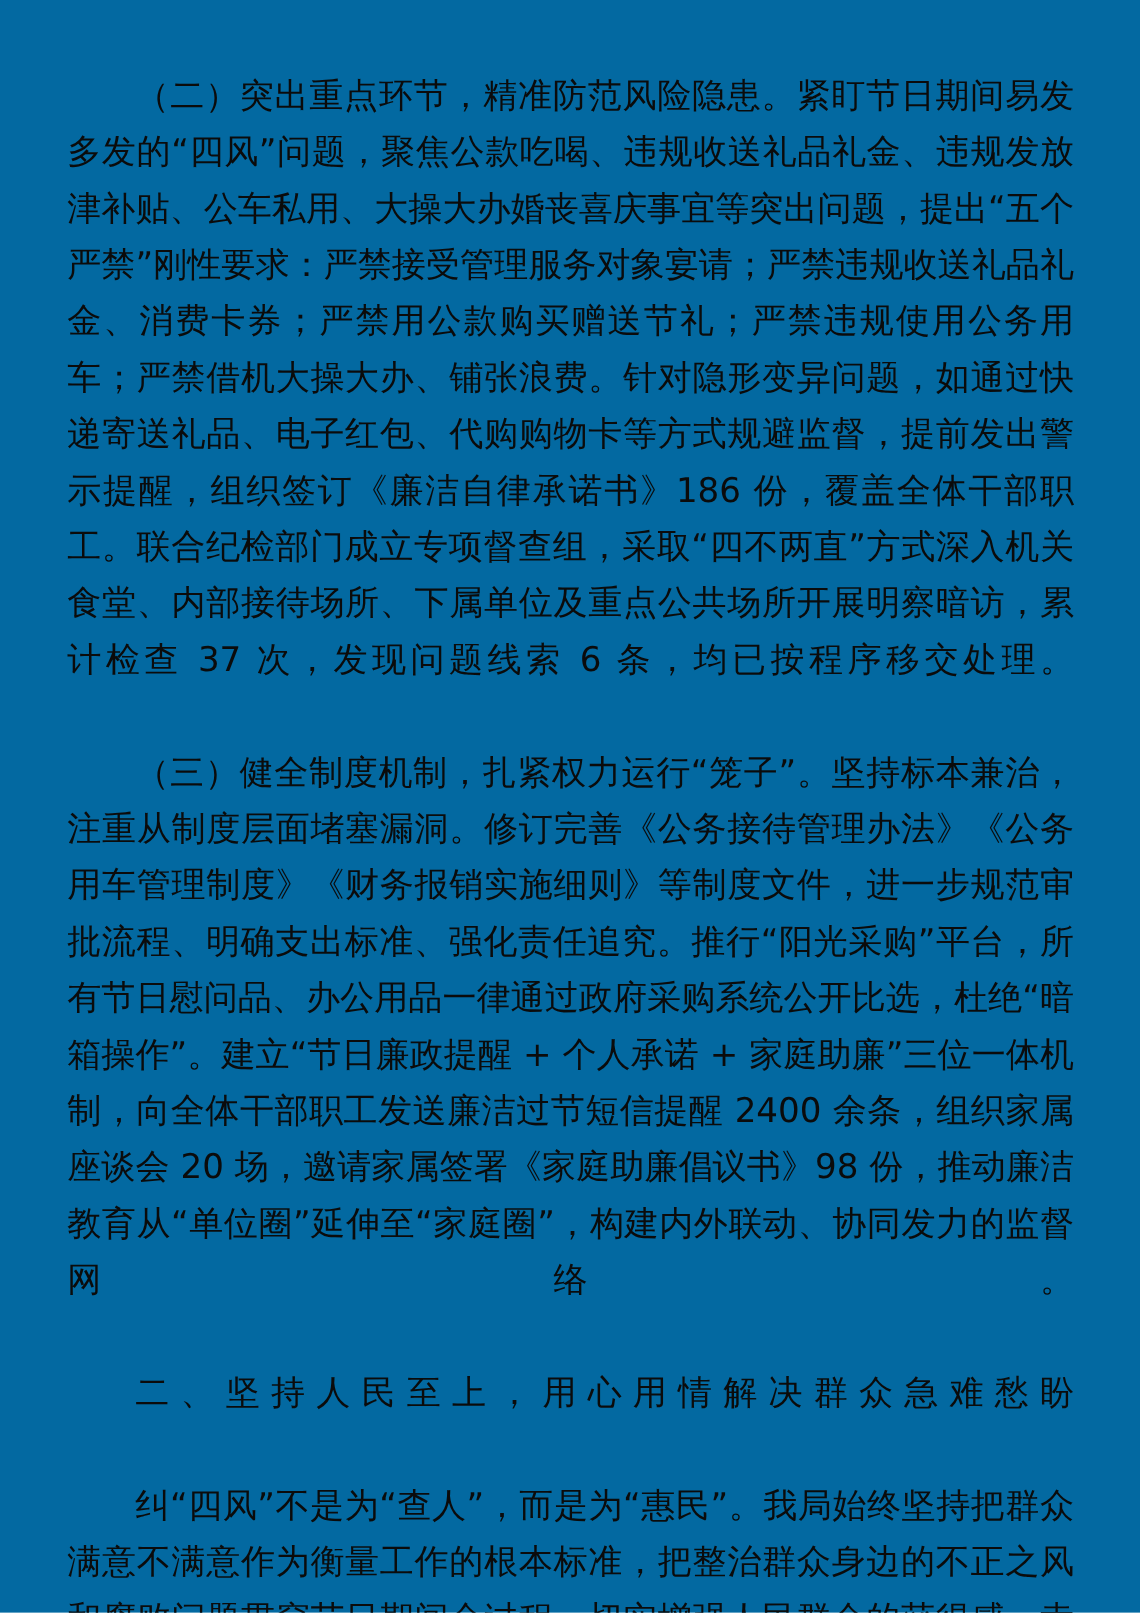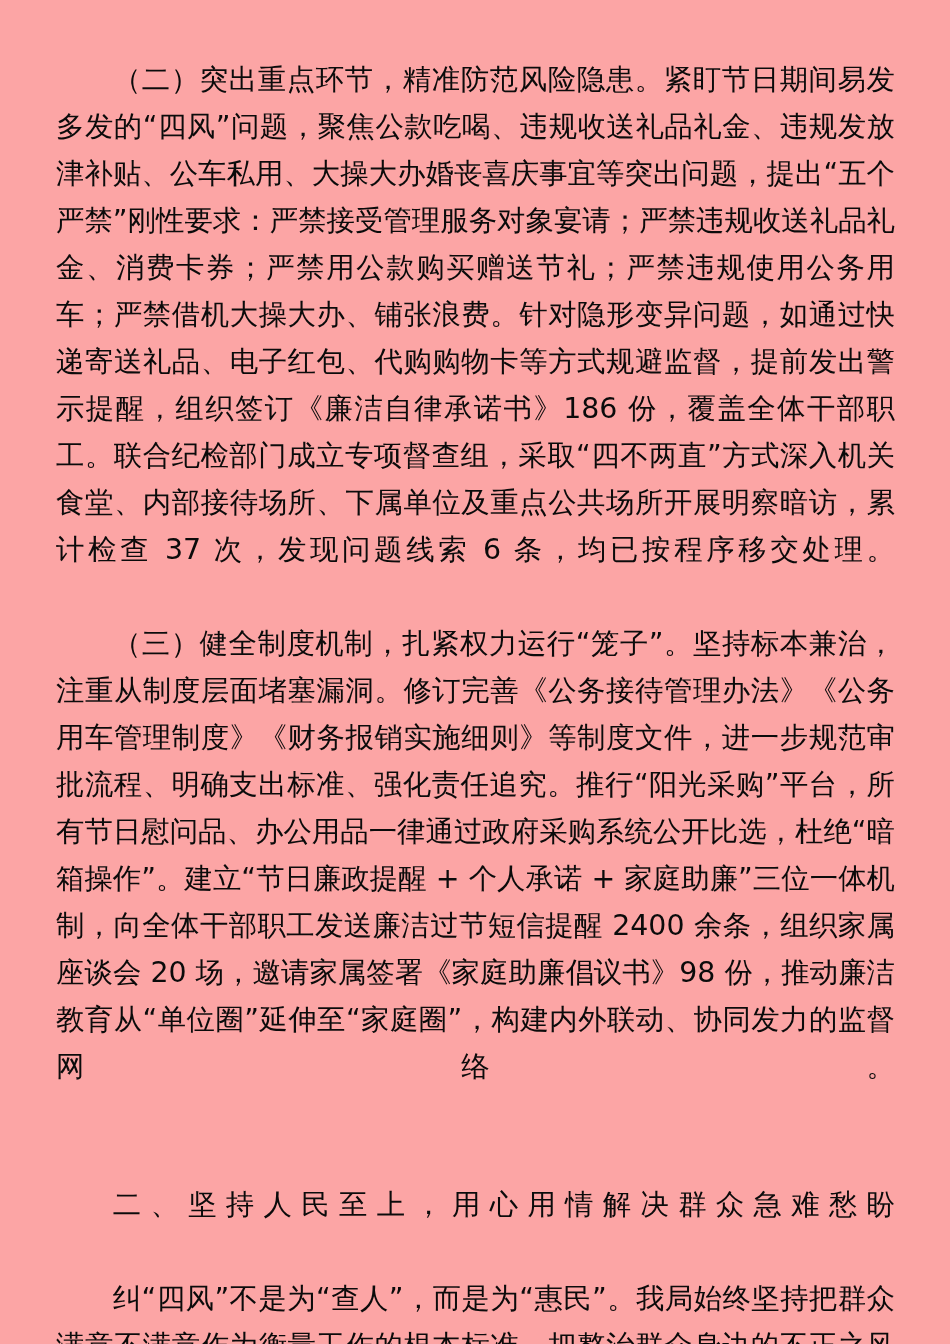--- a/index.html
+++ b/index.html
@@ -11,21 +11,21 @@
     width: 950px;
     height: 1344px;
     overflow: hidden;
     font-family: "DejaVu Sans", "Liberation Sans", sans-serif;
     color: #000000;
   }
   #page {
     position: relative;
     width: 950px;
     height: 1344px;
-    background: #fca5a5;
+    background: #0369a1;
     box-sizing: border-box;
     padding: 56px 55px 0 56px;
   }
   .doc-body {
     width: 839px;
   }
   p.para {
     margin: 0;
     padding: 0;
     font-size: 28.4px;
@@ -33,21 +33,20 @@
     text-align: justify;
     text-justify: inter-ideograph;
     text-indent: 2em;
     letter-spacing: 0px;
     word-break: break-all;
     color: #0b0b0b;
     font-weight: 400;
   }
   p.para.heading {
     text-indent: 2em;
-    margin-top: 44px;
   }
   
   p.para::after {
     content: "";
     display: inline-block;
     width: 100%;
   }
 </style>
 </head>
 <body>

